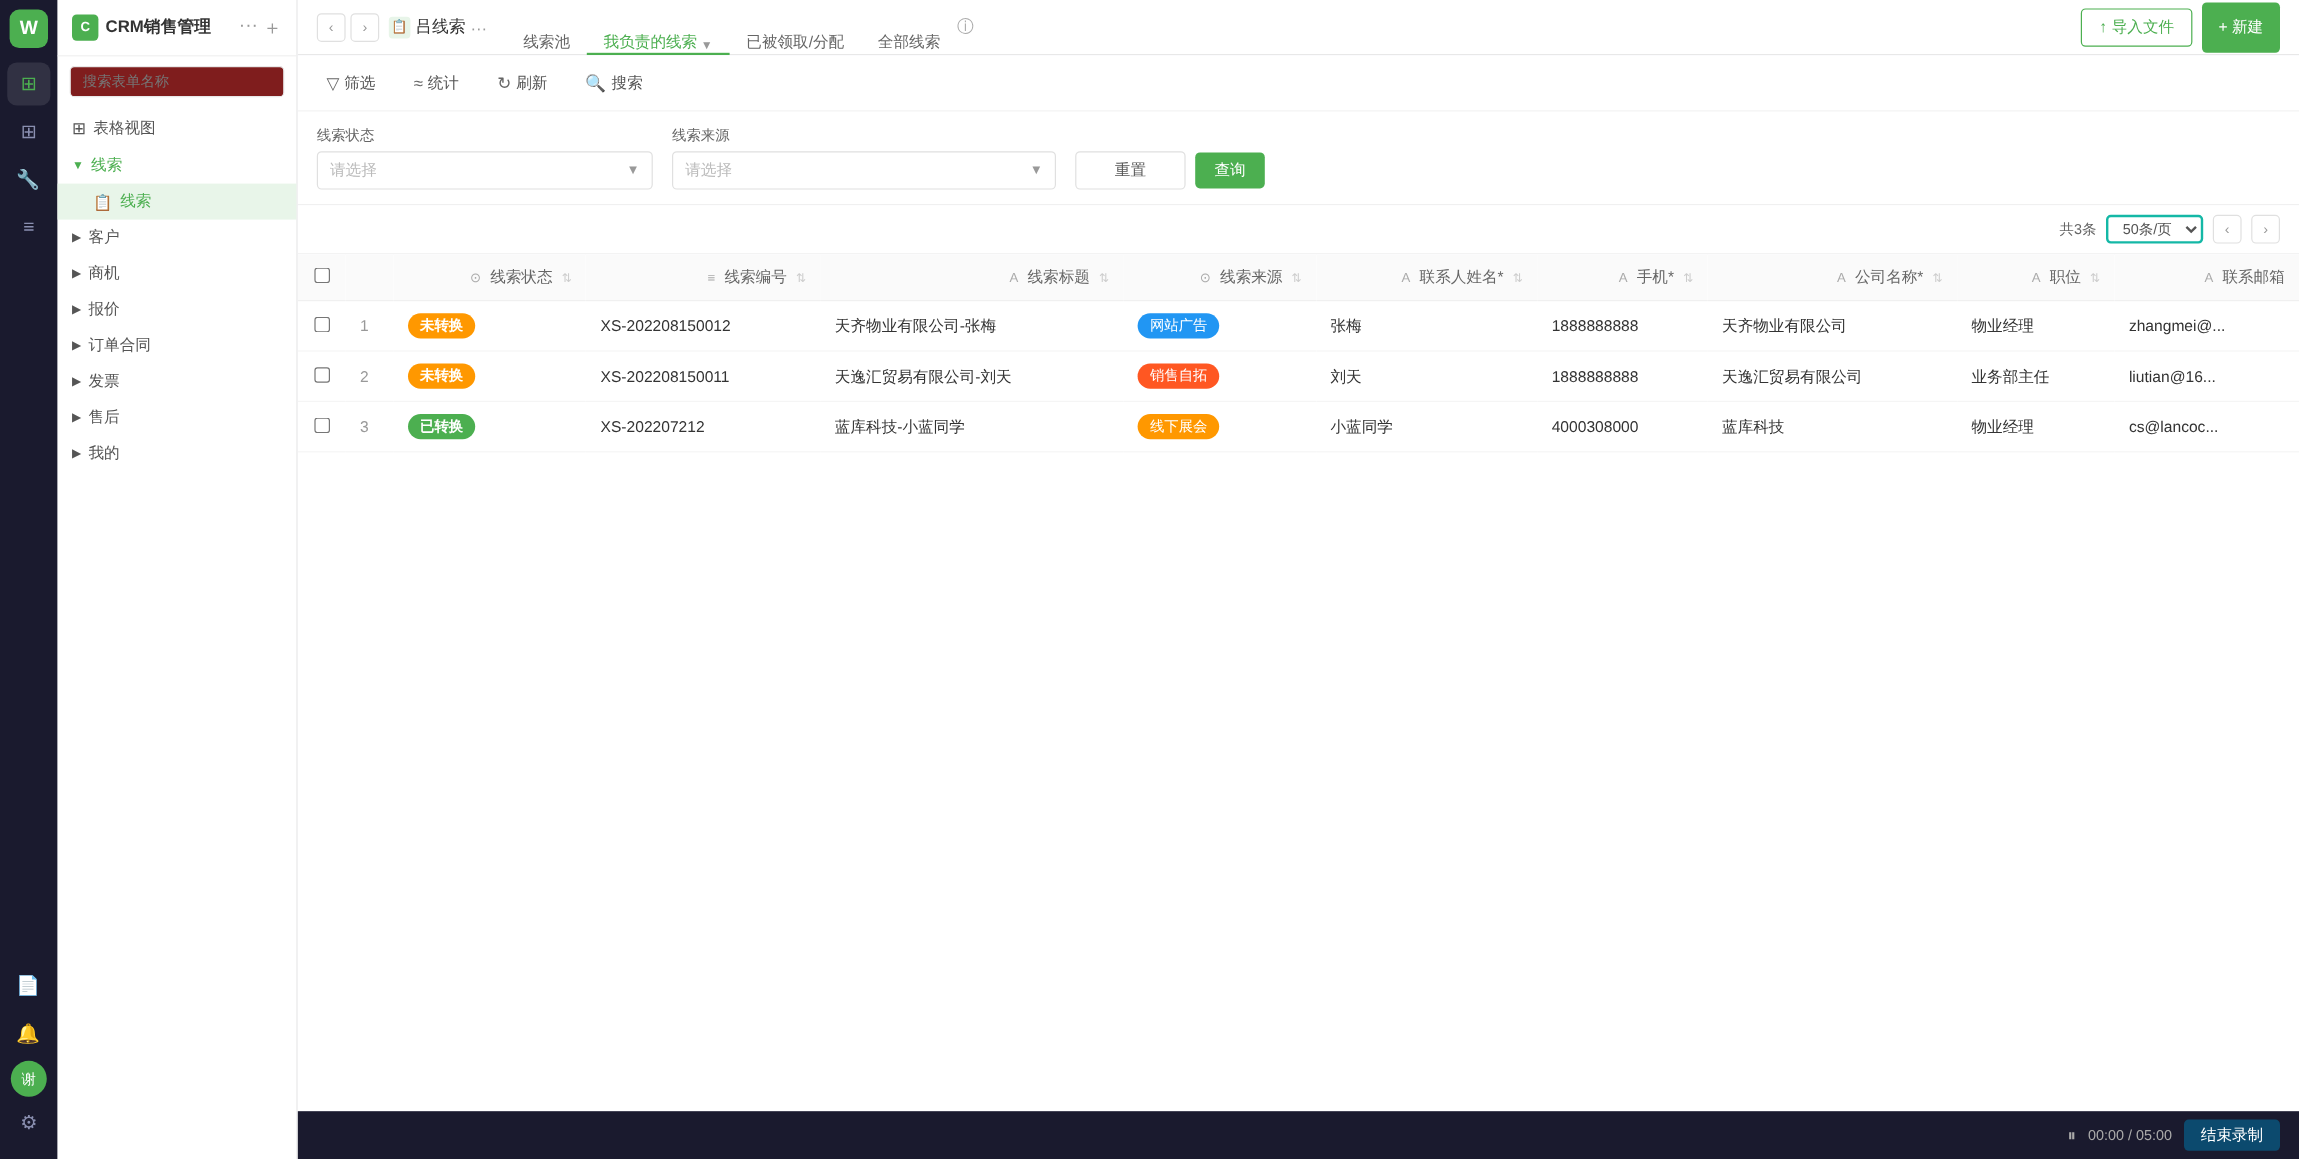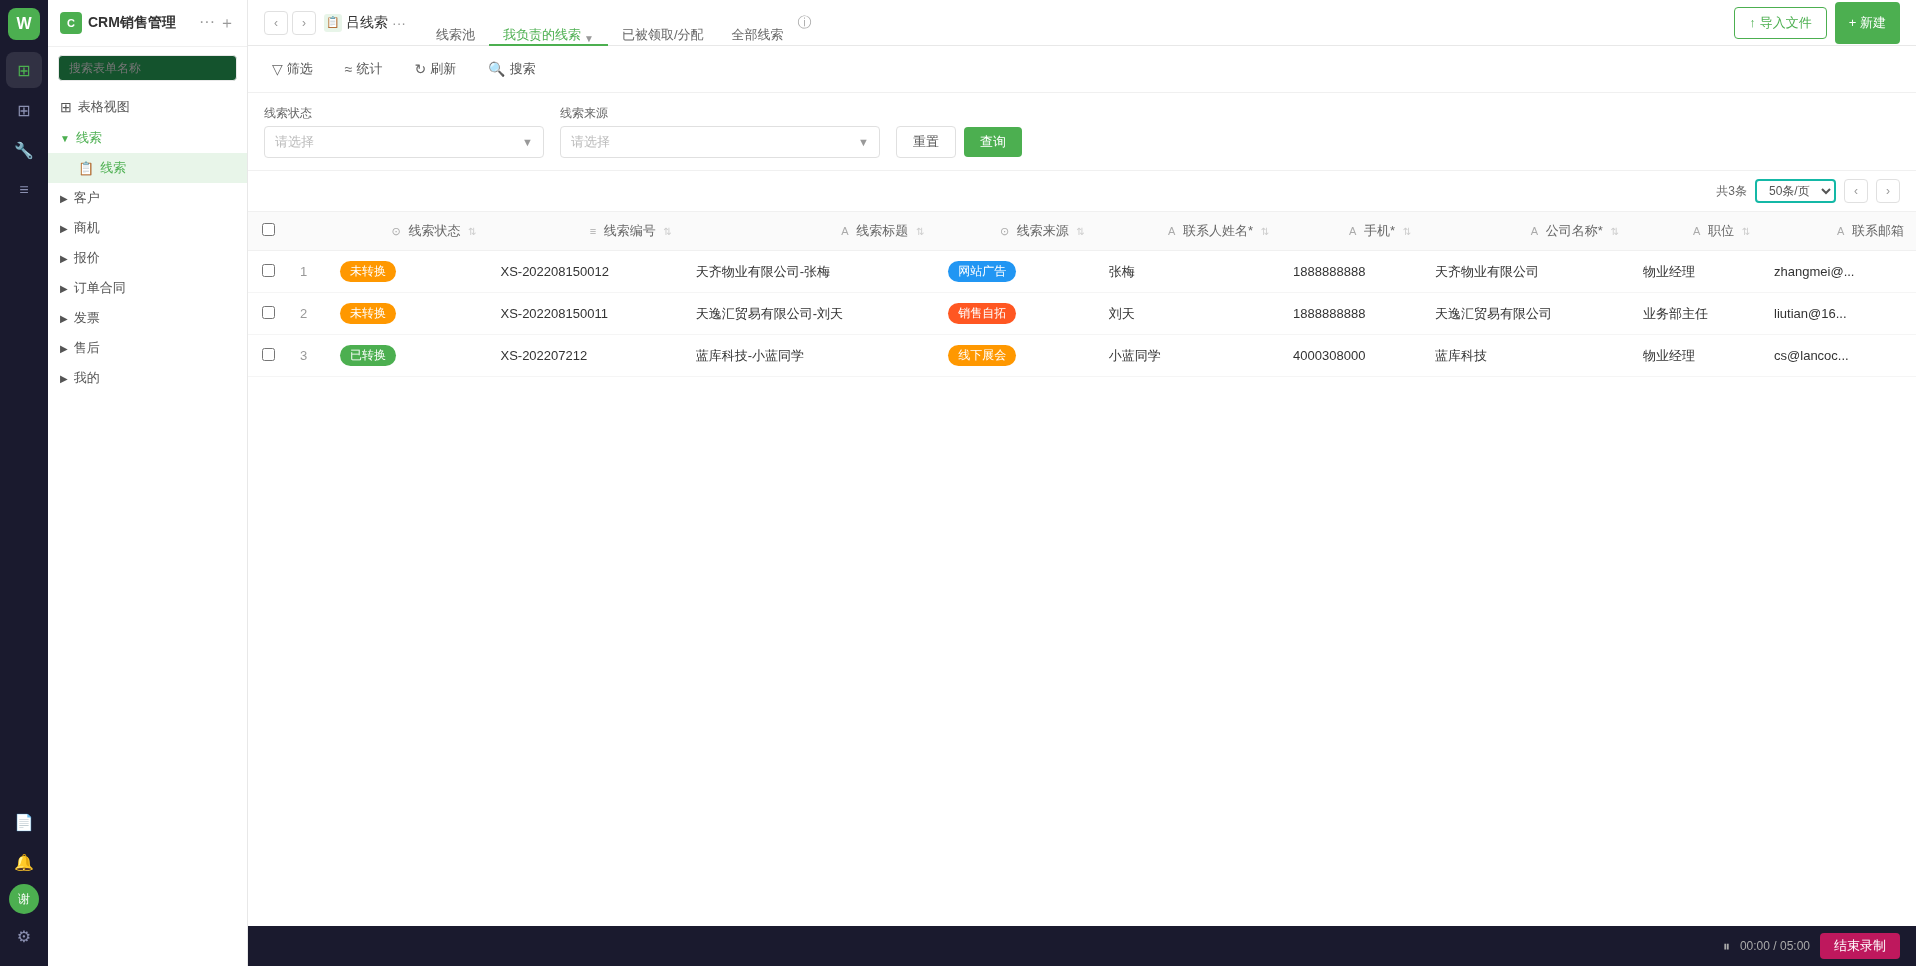--- a/index.html
+++ b/index.html
@@ -90,21 +90,21 @@
       padding: 8px 10px;
     }
     .sidebar-search input {
       width: 100%;
       padding: 5px 10px;
       border: 1px solid #e8e8e8;
       border-radius: 4px;
       font-size: 12px;
       color: #999;
       outline: none;
-      background: #14532d;
+      background: #7f1d1d;
     }
     .sidebar-section {
       padding: 2px 0;
     }
     .sidebar-section-item {
       display: flex;
       align-items: center;
       padding: 7px 12px;
       cursor: pointer;
       color: #555;
@@ -283,21 +283,21 @@
       font-size: 13px;
       background: white;
       display: flex; align-items: center; justify-content: space-between;
       cursor: pointer;
     }
     .filter-select .arrow { color: #999; font-size: 11px; }
     .filter-actions {
       display: flex; gap: 8px; align-items: center;
     }
     .btn-reset {
-      padding: 6px 16px;
+      padding: 6px 32px;
       border: 1px solid #e0e0e0;
       border-radius: 4px;
       background: white;
       color: #555;
       cursor: pointer;
       font-size: 13px;
     }
     .btn-query {
       padding: 6px 16px;
       border: none;
@@ -368,21 +368,21 @@
       color: #333;
       white-space: nowrap;
     }
     .checkbox-col { width: 40px; text-align: center; }
     .num-col { width: 40px; color: #999; }
     .status-badge {
       display: inline-block;
       padding: 2px 10px;
       border-radius: 20px;
       font-size: 12px;
-      font-weight: 400;
+      font-weight: 700;
     }
     .status-unconverted { background: #FF9800; color: white; }
     .status-converted { background: #4CAF50; color: white; }
     .source-badge {
       display: inline-block;
       padding: 2px 10px;
       border-radius: 20px;
       font-size: 12px;
       font-weight: 500;
     }
@@ -398,21 +398,21 @@
       display: flex;
       align-items: center;
       justify-content: flex-end;
       padding: 0 16px;
       gap: 10px;
       flex-shrink: 0;
     }
     .bottom-timer { color: #aaa; font-size: 12px; }
     .btn-end {
       padding: 4px 14px;
-      background: #be185d;
+      background: #0c4a6e;
       color: white;
       border: none;
       border-radius: 4px;
       font-size: 13px;
       cursor: pointer;
     }
     .bottom-play { color: #aaa; font-size: 14px; cursor: pointer; }
   </style>
 </head>
 <body>

